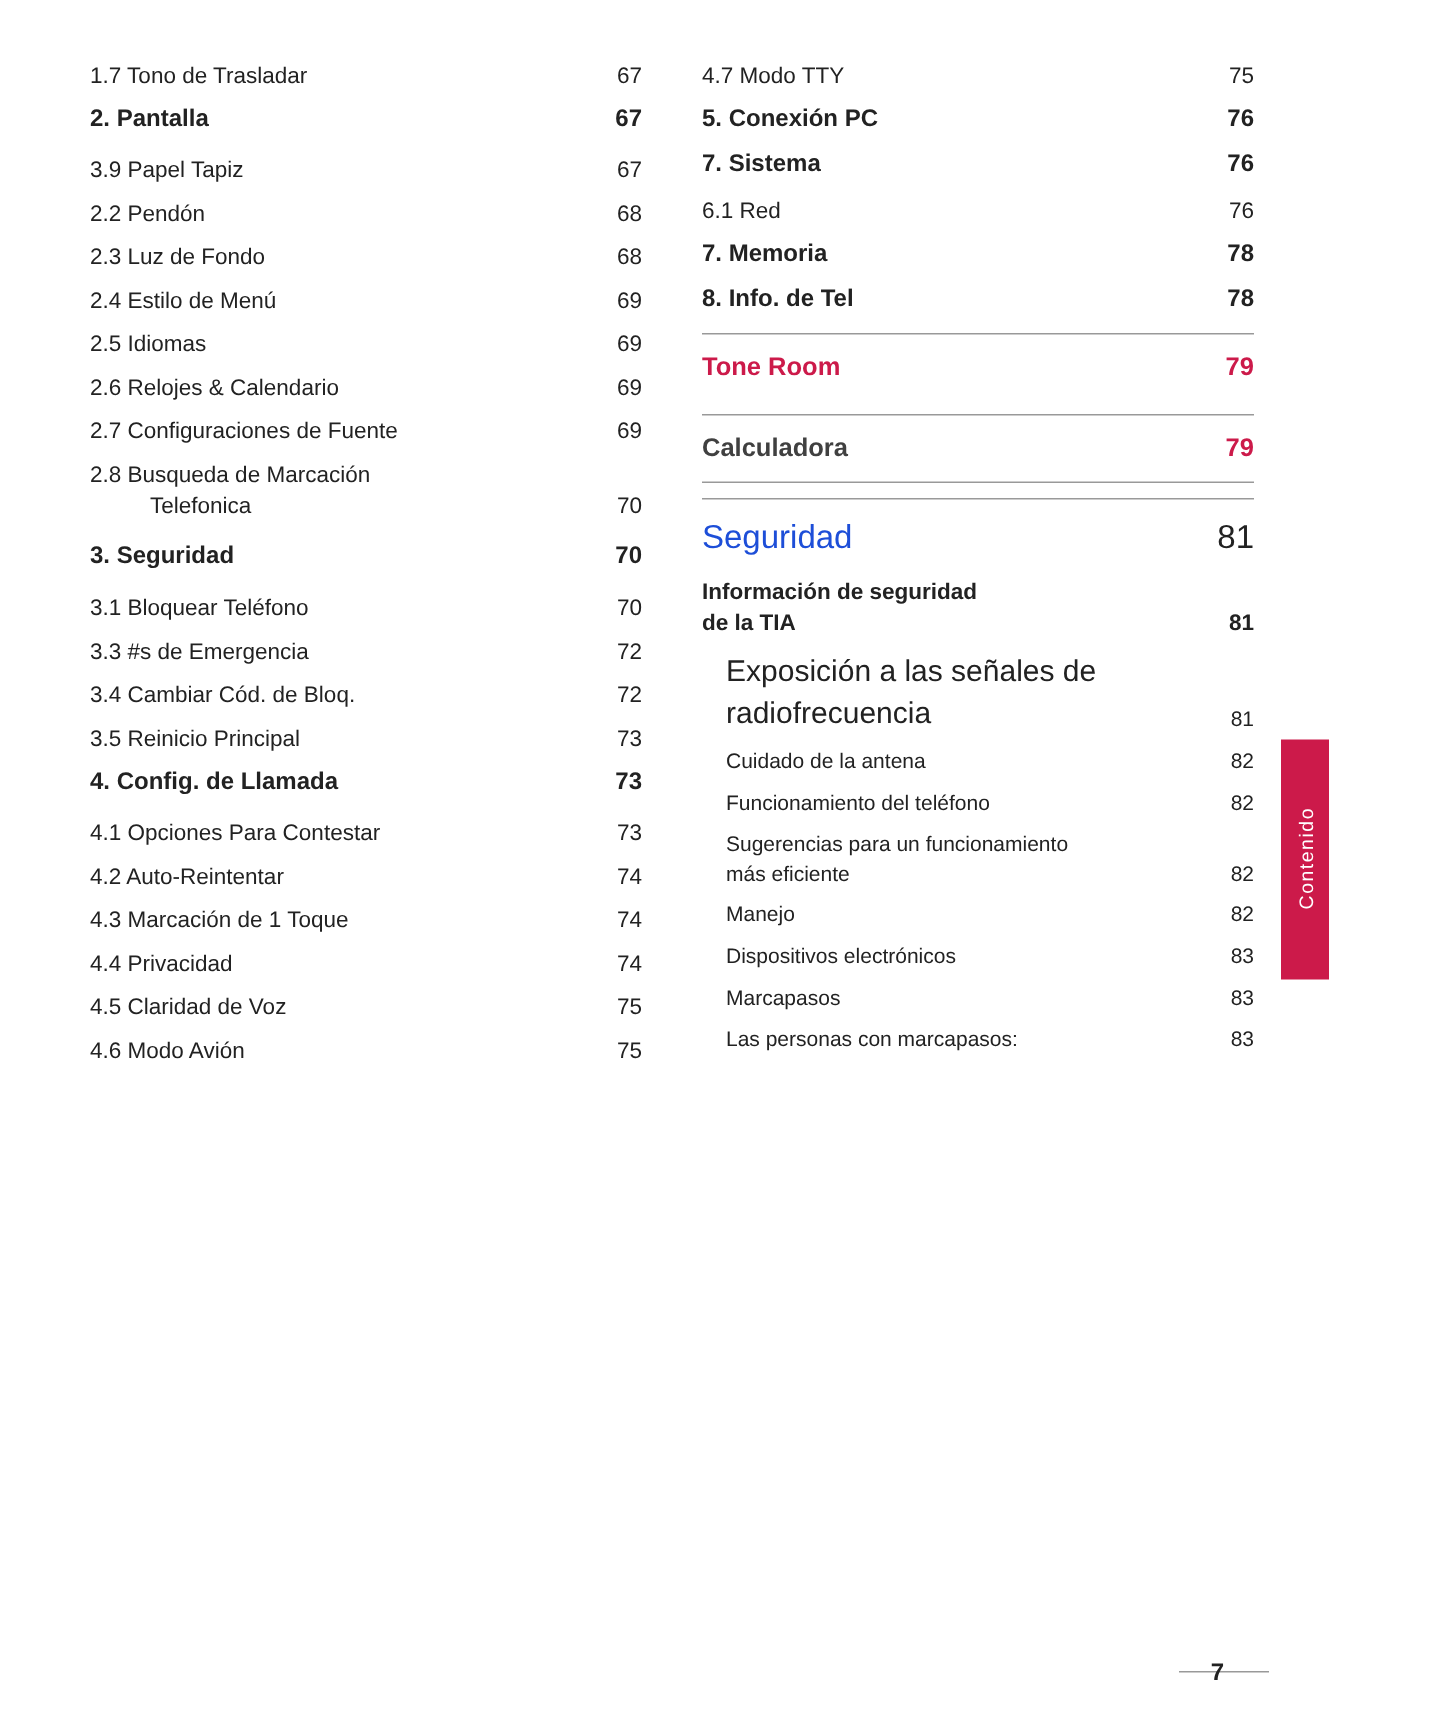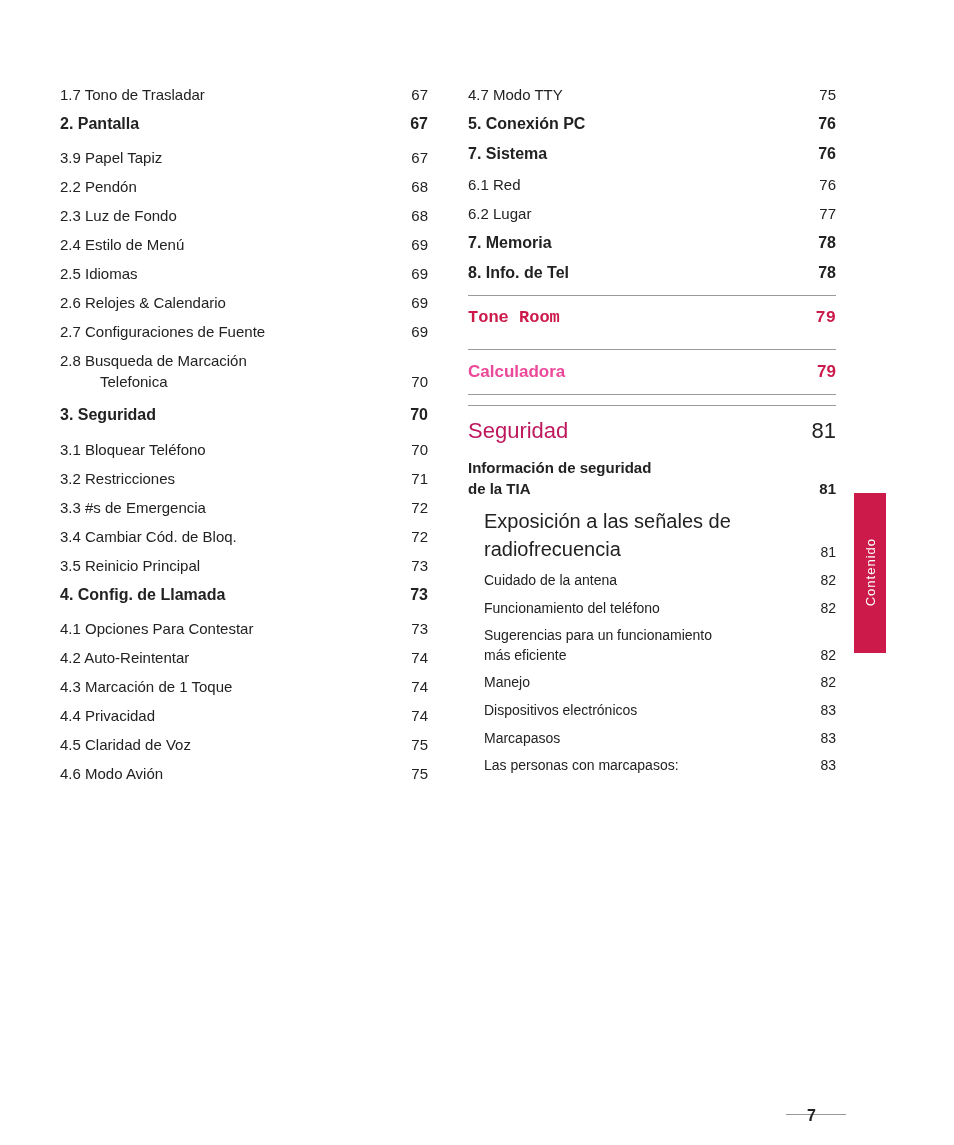--- a/index.html
+++ b/index.html
@@ -9,21 +9,21 @@
       width: 954px;
       min-height: 1145px;
       position: relative;
       overflow: hidden;
     }
 
     .page-container {
       width: 886px;
       min-height: 1145px;
       background: #fff;
-      padding: 84px 50px 40px 60px;
+      padding: 40px 50px 40px 60px;
       display: flex;
       flex-direction: row;
       position: relative;
     }
 
     .content-columns {
       display: flex;
       flex-direction: row;
       flex: 1;
       gap: 40px;
@@ -90,32 +90,32 @@
       font-weight: bold;
       font-size: 17px;
     }
     .toc-entry.highlight-red .page-num {
       color: #cc1a4a;
       font-weight: bold;
       font-size: 17px;
     }
 
     .toc-entry.highlight-pink .label {
-      color: #ec4899;
+      color: #404040;
       font-weight: bold;
       font-size: 17px;
     }
     .toc-entry.highlight-pink .page-num {
       color: #cc1a4a;
       font-weight: bold;
       font-size: 17px;
     }
 
     .toc-entry.seguridad-large .label {
-      color: #be185d;
+      color: #1d4ed8;
       font-size: 22px;
       font-weight: normal;
     }
     .toc-entry.seguridad-large .page-num {
       color: #222;
       font-size: 22px;
     }
 
     .divider {
       border: none;
@@ -227,24 +227,20 @@
       <div class="toc-entry bold section-gap">
         <span class="label">3. Seguridad</span>
         <span class="page-num">70</span>
       </div>
 
       <div class="toc-entry">
         <span class="label">3.1 Bloquear Teléfono</span>
         <span class="page-num">70</span>
       </div>
 
-      <div class="toc-entry">
-        <span class="label">3.2 Restricciones</span>
-        <span class="page-num">71</span>
-      </div>
 
       <div class="toc-entry">
         <span class="label">3.3 #s de Emergencia</span>
         <span class="page-num">72</span>
       </div>
 
       <div class="toc-entry">
         <span class="label">3.4 Cambiar Cód. de Bloq.</span>
         <span class="page-num">72</span>
       </div>
@@ -306,38 +302,34 @@
       <div class="toc-entry bold">
         <span class="label">7.  Sistema</span>
         <span class="page-num">76</span>
       </div>
 
       <div class="toc-entry">
         <span class="label">6.1 Red</span>
         <span class="page-num">76</span>
       </div>
 
-      <div class="toc-entry">
-        <span class="label">6.2 Lugar</span>
-        <span class="page-num">77</span>
-      </div>
 
       <div class="toc-entry bold">
         <span class="label">7.  Memoria</span>
         <span class="page-num">78</span>
       </div>
 
       <div class="toc-entry bold" style="margin-bottom: 10px;">
         <span class="label">8.  Info. de Tel</span>
         <span class="page-num">78</span>
       </div>
 
       <hr class="divider">
 
-      <div class="toc-entry highlight-red" style="margin-bottom: 20px; font-family: Liberation Mono, monospace;">
+      <div class="toc-entry highlight-red" style="margin-bottom: 20px;">
         <span class="label">Tone Room</span>
         <span class="page-num">79</span>
       </div>
 
       <hr class="divider">
 
       <div class="toc-entry highlight-pink" style="margin-bottom: 10px;">
         <span class="label">Calculadora</span>
         <span class="page-num">79</span>
       </div>

